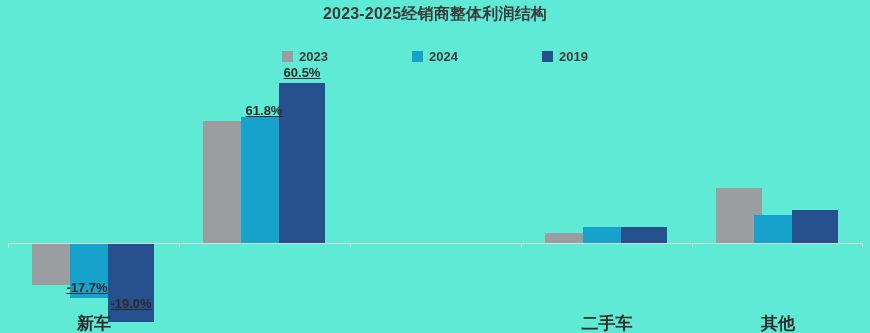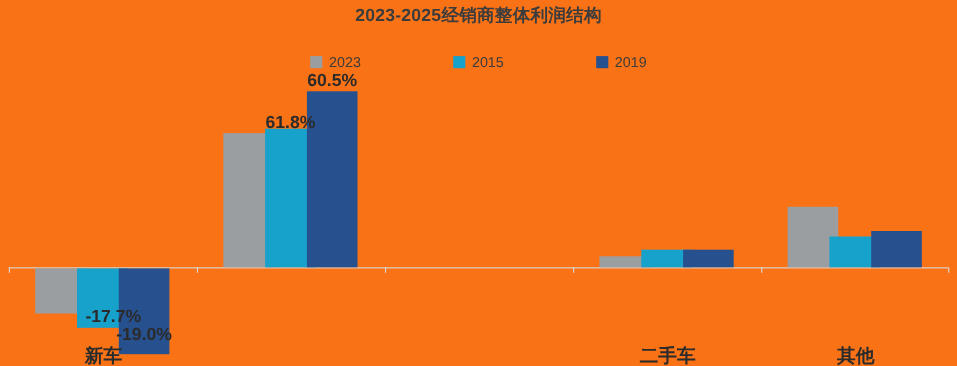--- a/index.html
+++ b/index.html
@@ -4,21 +4,21 @@
 <style>
   html, body {
     margin: 0;
     padding: 0;
     background: #000000;
   }
   #chart-root {
     position: relative;
     width: 870px;
     height: 333px;
-    background: #f97316;
+    background: #5eead4;
     font-family: "Liberation Sans", "DejaVu Sans", sans-serif;
     overflow: hidden;
   }
 
   
   .chart-title {
     position: absolute;
     top: 4px;
     left: 0;
     width: 870px;
@@ -48,20 +48,21 @@
   }
   .legend-swatch {
     width: 11px;
     height: 11px;
     display: inline-block;
   }
   .legend-label {
     font-size: 13px;
     color: #3c3c3c;
     line-height: 1;
+    font-weight: bold;
   }
 
   
   .plot {
     position: absolute;
     left: 0;
     top: 0;
     width: 870px;
     height: 333px;
   }
@@ -87,25 +88,26 @@
     height: 333px;
   }
   .bar {
     position: absolute;
     width: 46px;
   }
   .bar-label {
     position: absolute;
     width: 70px;
     text-align: center;
-    font-size: 16px;
+    font-size: 13px;
     font-weight: bold;
     color: #2b2b2b;
     white-space: nowrap;
     line-height: 1;
+    text-decoration: underline;
   }
   .cat-label {
     position: absolute;
     top: 312px;
     width: 180px;
     text-align: center;
     font-size: 17px;
     font-weight: bold;
     color: #2b2b2b;
     white-space: nowrap;
@@ -118,42 +120,42 @@
 
   <div class="chart-title">2023-2025经销商整体利润结构</div>
 
   <div class="legend">
     <div class="legend-item">
       <span class="legend-swatch" style="background:#9b9ea1"></span>
       <span class="legend-label">2023</span>
     </div>
     <div class="legend-item">
       <span class="legend-swatch" style="background:#17a2cc"></span>
-      <span class="legend-label">2015</span>
+      <span class="legend-label">2024</span>
     </div>
     <div class="legend-item">
       <span class="legend-swatch" style="background:#27508f"></span>
       <span class="legend-label">2019</span>
     </div>
   </div>
 
   <div class="plot">
     <div class="axis-line"></div>
     <div class="axis-tick" style="left:8px"></div>
     <div class="axis-tick" style="left:179px"></div>
     <div class="axis-tick" style="left:350px"></div>
     <div class="axis-tick" style="left:521px"></div>
     <div class="axis-tick" style="left:692px"></div>
     <div class="axis-tick" style="left:862px"></div>
 
     <div class="group" style="left:8px;width:171px">
       <div class="bar" style="left:24px;top:244px;height:41px;background:#9b9ea1"></div>
       <div class="bar" style="left:62px;top:244px;height:54px;background:#17a2cc"></div>
       <div class="bar" style="left:100px;top:244px;height:78px;background:#27508f"></div>
-      <div class="bar-label" style="left:60px;top:281px">-17.7%</div>
+      <div class="bar-label" style="left:44px;top:281px">-17.7%</div>
       <div class="bar-label" style="left:88px;top:297px">-19.0%</div>
       <div class="cat-label" style="left:-4px">新车</div>
     </div>
 
     <div class="group" style="left:179px;width:171px">
       <div class="bar" style="left:24px;top:121px;height:122px;background:#9b9ea1"></div>
       <div class="bar" style="left:62px;top:117px;height:126px;background:#17a2cc"></div>
       <div class="bar" style="left:100px;top:83px;height:160px;background:#27508f"></div>
       <div class="bar-label" style="left:50px;top:104px">61.8%</div>
       <div class="bar-label" style="left:88px;top:66px">60.5%</div>

